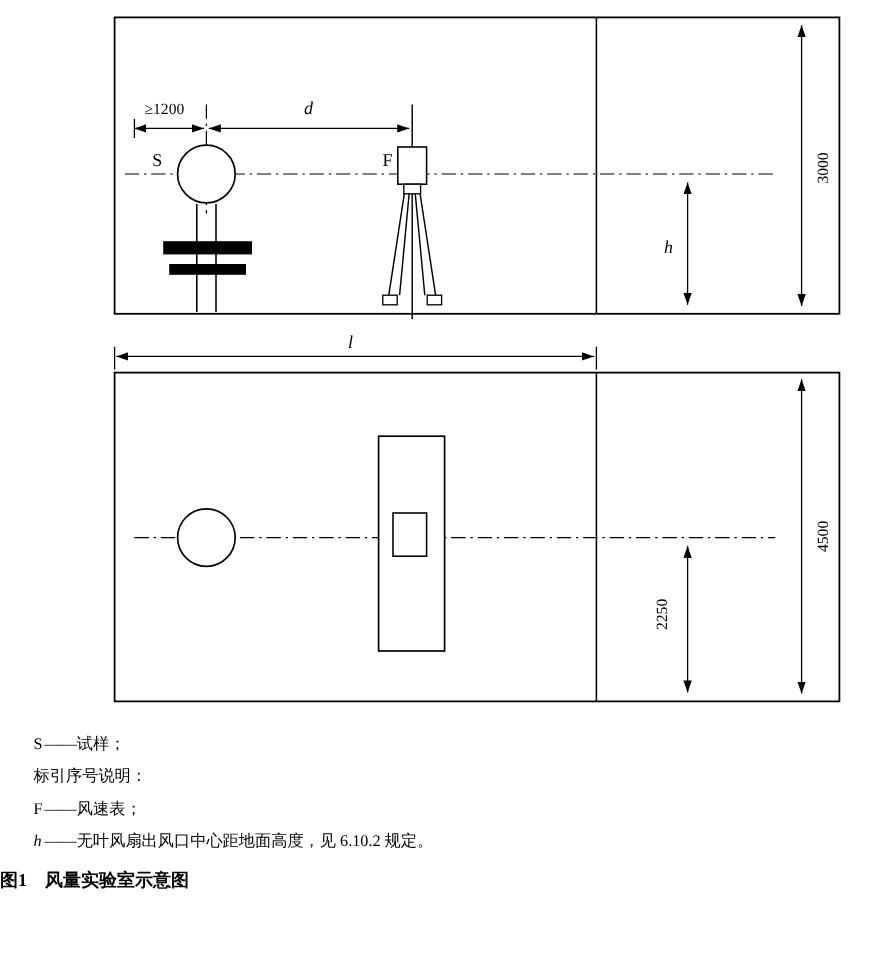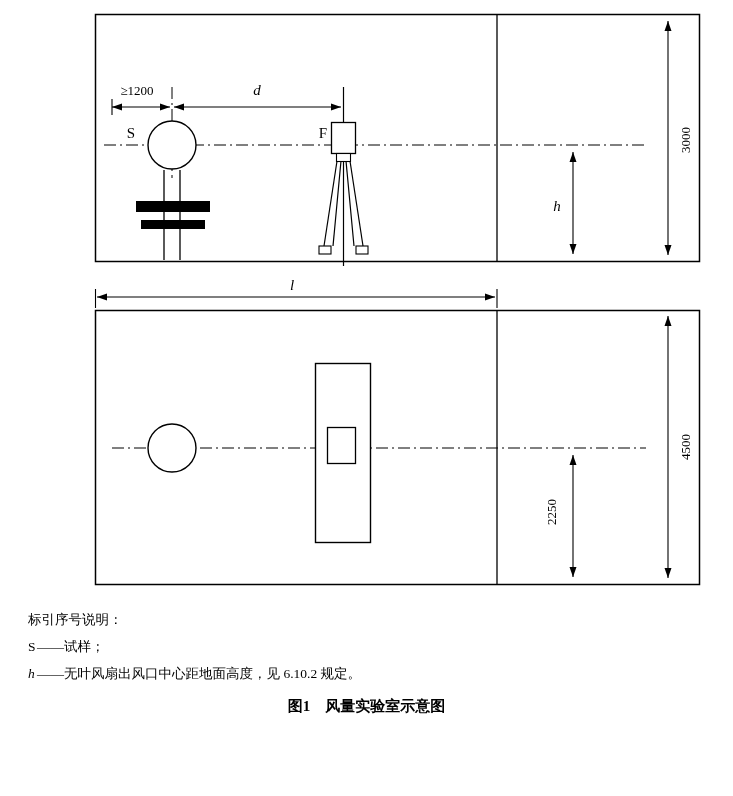--- a/index.html
+++ b/index.html
@@ -10,21 +10,21 @@
   }
   svg.diagram{display:block;}
   svg text{font-family:"Liberation Serif", serif;fill:#000;}
   svg .dim-num{font-size:13px;}
   svg .sym-label{font-size:15px;}
   svg .it{font-style:italic;}
   .legend{padding-left:28px;margin-top:6px;font-size:13.5px;line-height:27px;}
   .legend p{margin:0;}
   .legend-sym{display:inline-block;min-width:9px;}
   .legend .it{font-style:italic;}
-  .caption{margin:10px 0 0 0;text-align:center;font-size:15px;font-weight:bold;}
+  .caption{margin:10px 0 0 0;text-align:left;font-size:15px;font-weight:bold;}
 </style>
 </head>
 <body>
 
 <div class="page">
 
   <svg class="diagram" width="733" height="600" viewBox="0 0 733 600">
     <defs>
       <marker id="arr" viewBox="0 0 11 9" refX="10" refY="4.5" markerWidth="11" markerHeight="9" markerUnits="userSpaceOnUse" orient="auto-start-reverse">
         <path d="M0,1 L10,4.5 L0,8 Z" fill="#000"></path>
@@ -92,23 +92,26 @@
 
       <line x1="668" y1="316" x2="668" y2="578" stroke-width="1.1" marker-start="url(#arr)" marker-end="url(#arr)"></line>
 
       <text x="292" y="290" class="sym-label it" text-anchor="middle" stroke="none" fill="#000">l</text>
       <text x="556" y="512" class="dim-num" text-anchor="middle" stroke="none" fill="#000" transform="rotate(-90 556 512)">2250</text>
       <text x="690" y="447" class="dim-num" text-anchor="middle" stroke="none" fill="#000" transform="rotate(-90 690 447)">4500</text>
     </g>
   </svg>
 
   <div class="legend">
+    <p>
+      <span class="legend-sym">S</span><span>——试样；</span>
+    </p>
     <p>标引序号说明：</p>
     <p>
-      <span class="legend-sym">S</span><span>——试样；</span>
+      <span class="legend-sym">F</span><span>——风速表；</span>
     </p>
     <p>
       <span class="legend-sym it">h</span><span>——无叶风扇出风口中心距地面高度，见 6.10.2 规定。</span>
     </p>
   </div>
 
   <p class="caption">图1　风量实验室示意图</p>
 
 </div>
 

